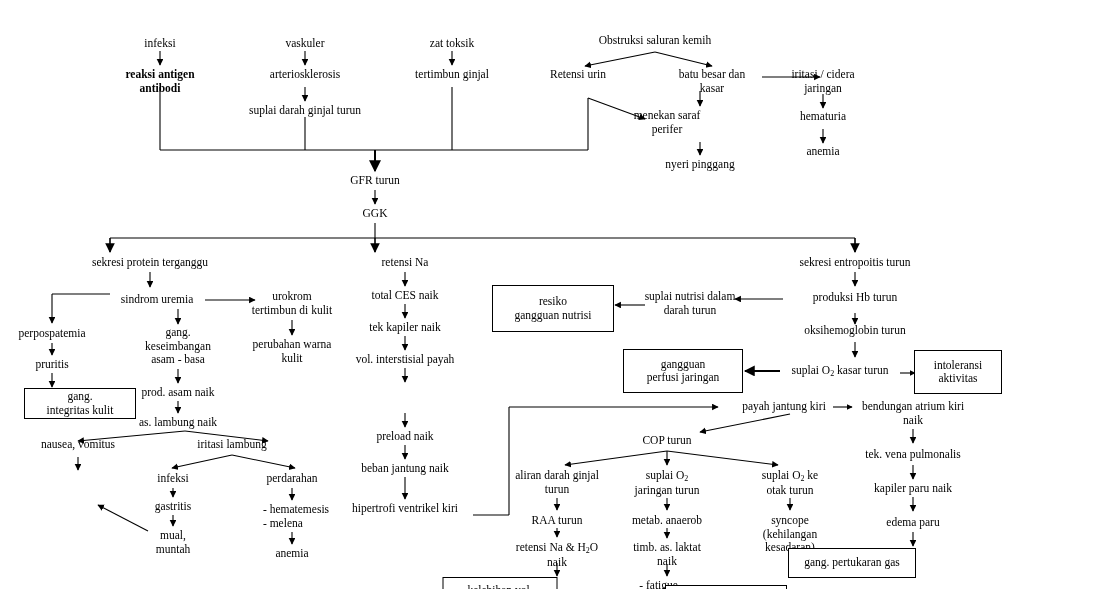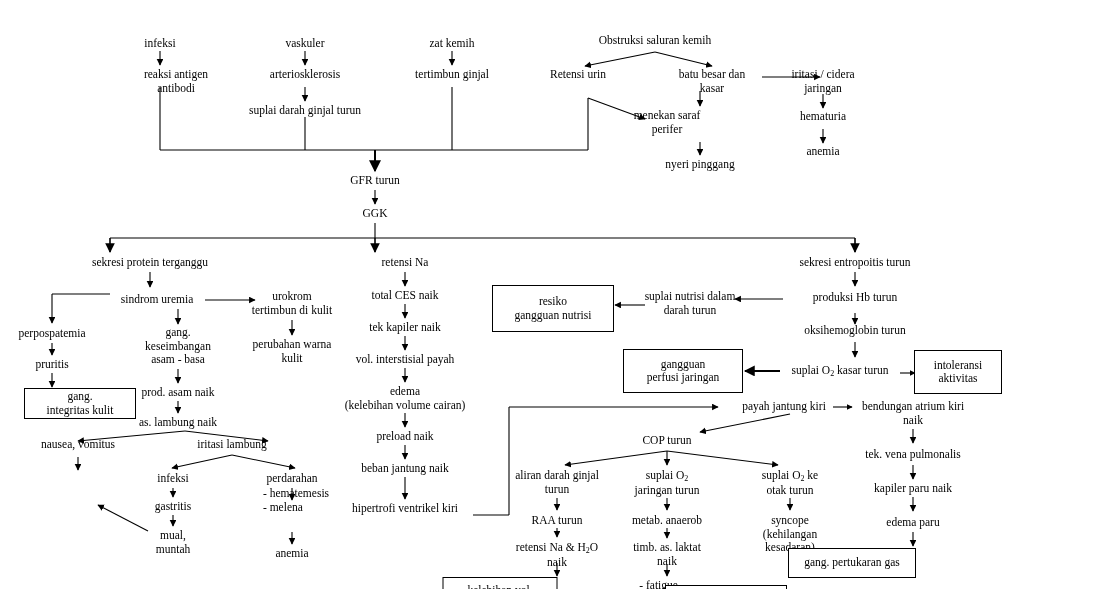--- a/index.html
+++ b/index.html
@@ -178,24 +178,24 @@
 
       <line x1="913" y1="397" x2="913" y2="411" marker-end="url(#ar)"></line>
       <line x1="913" y1="433" x2="913" y2="447" marker-end="url(#ar)"></line>
       <line x1="913" y1="465" x2="913" y2="479" marker-end="url(#ar)"></line>
       <line x1="913" y1="500" x2="913" y2="514" marker-end="url(#ar)"></line>
     </g>
   </svg>
 
   <div class="node" style="left:160px;top:5px;">infeksi</div>
   <div class="node" style="left:305px;top:5px;">vaskuler</div>
-  <div class="node" style="left:452px;top:5px;">zat kemih</div>
+  <div class="node" style="left:452px;top:5px;">zat toksik</div>
   <div class="node" style="left:655px;top:2px;">Obstruksi saluran kemih</div>
 
-  <div class="node" style="left:176px;top:36px;">reaksi antigen
+  <div class="node" style="left:160px;top:36px;font-weight:bold;">reaksi antigen
 antibodi</div>
   <div class="node" style="left:305px;top:36px;">arteriosklerosis</div>
   <div class="node" style="left:452px;top:36px;">tertimbun ginjal</div>
   <div class="node" style="left:578px;top:36px;">Retensi urin</div>
   <div class="node" style="left:712px;top:36px;">batu besar dan
 kasar</div>
   <div class="node" style="left:823px;top:36px;">iritasi / cidera
 jaringan</div>
 
   <div class="node" style="left:305px;top:72px;">suplai darah ginjal turun</div>
@@ -224,31 +224,29 @@
   <div class="node" style="left:52px;top:326px;">pruritis</div>
   <div class="node box" style="left:80px;top:356px;width:112px;height:31px;">gang.
 integritas kulit</div>
   <div class="node" style="left:178px;top:354px;">prod. asam naik</div>
   <div class="node" style="left:178px;top:384px;">as. lambung naik</div>
   <div class="node" style="left:78px;top:406px;">nausea, vomitus</div>
   <div class="node" style="left:232px;top:406px;">iritasi lambung</div>
   <div class="node" style="left:173px;top:440px;">infeksi</div>
   <div class="node" style="left:292px;top:440px;">perdarahan</div>
   <div class="node" style="left:173px;top:468px;">gastritis</div>
-  <div class="node" style="left:296px;top:455px;text-align:left;transform:translateX(-50%);">- hematemesis
+  <div class="node" style="left:296px;top:471px;text-align:left;transform:translateX(-50%);">- hematemesis
 - melena</div>
   <div class="node" style="left:173px;top:497px;">mual,
 muntah</div>
   <div class="node" style="left:292px;top:515px;">anemia</div>
 
   <div class="node" style="left:405px;top:257px;">total CES naik</div>
   <div class="node" style="left:405px;top:289px;">tek kapiler naik</div>
   <div class="node" style="left:405px;top:321px;">vol. interstisial payah</div>
-  <div class="node" style="left:405px;top:353px;">edema
-(kelebihan volume cairan)</div>
   <div class="node" style="left:405px;top:398px;">preload naik</div>
   <div class="node" style="left:405px;top:430px;">beban jantung naik</div>
   <div class="node" style="left:405px;top:470px;">hipertrofi ventrikel kiri</div>
 
   <div class="node box" style="left:553px;top:253px;width:122px;height:47px;">resiko
 gangguan nutrisi</div>
   <div class="node" style="left:690px;top:258px;">suplai nutrisi dalam
 darah turun</div>
   <div class="node" style="left:855px;top:259px;">produksi Hb turun</div>
   <div class="node" style="left:855px;top:292px;">oksihemoglobin turun</div>

